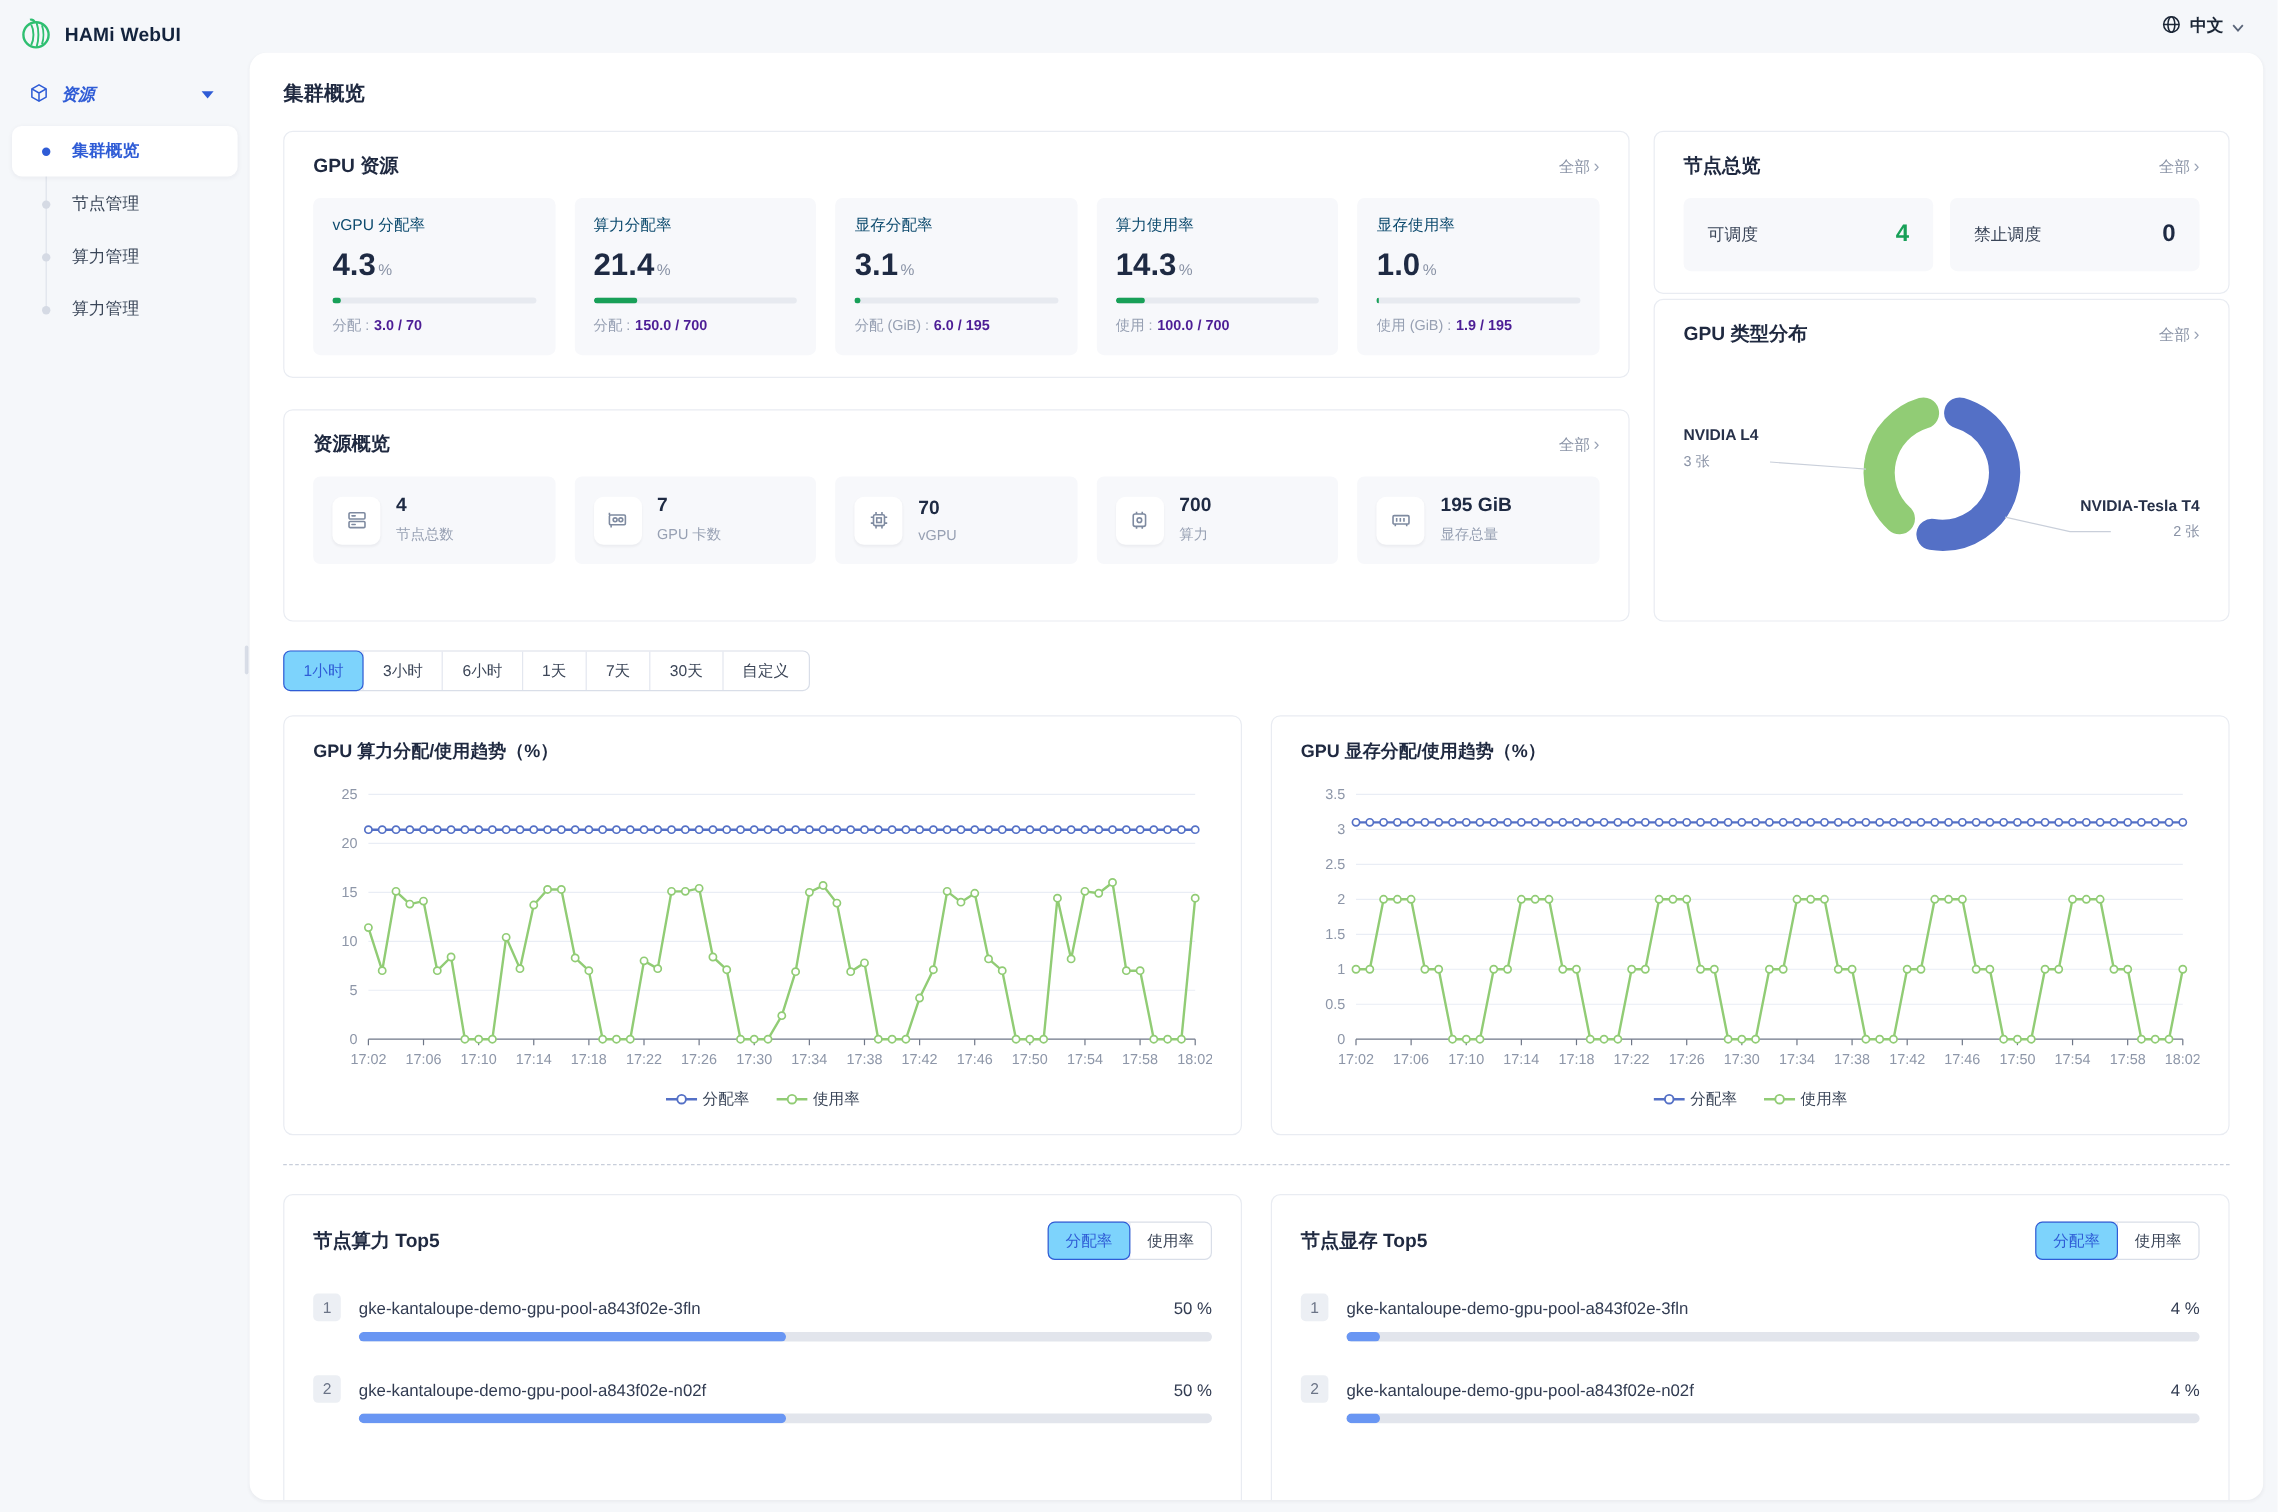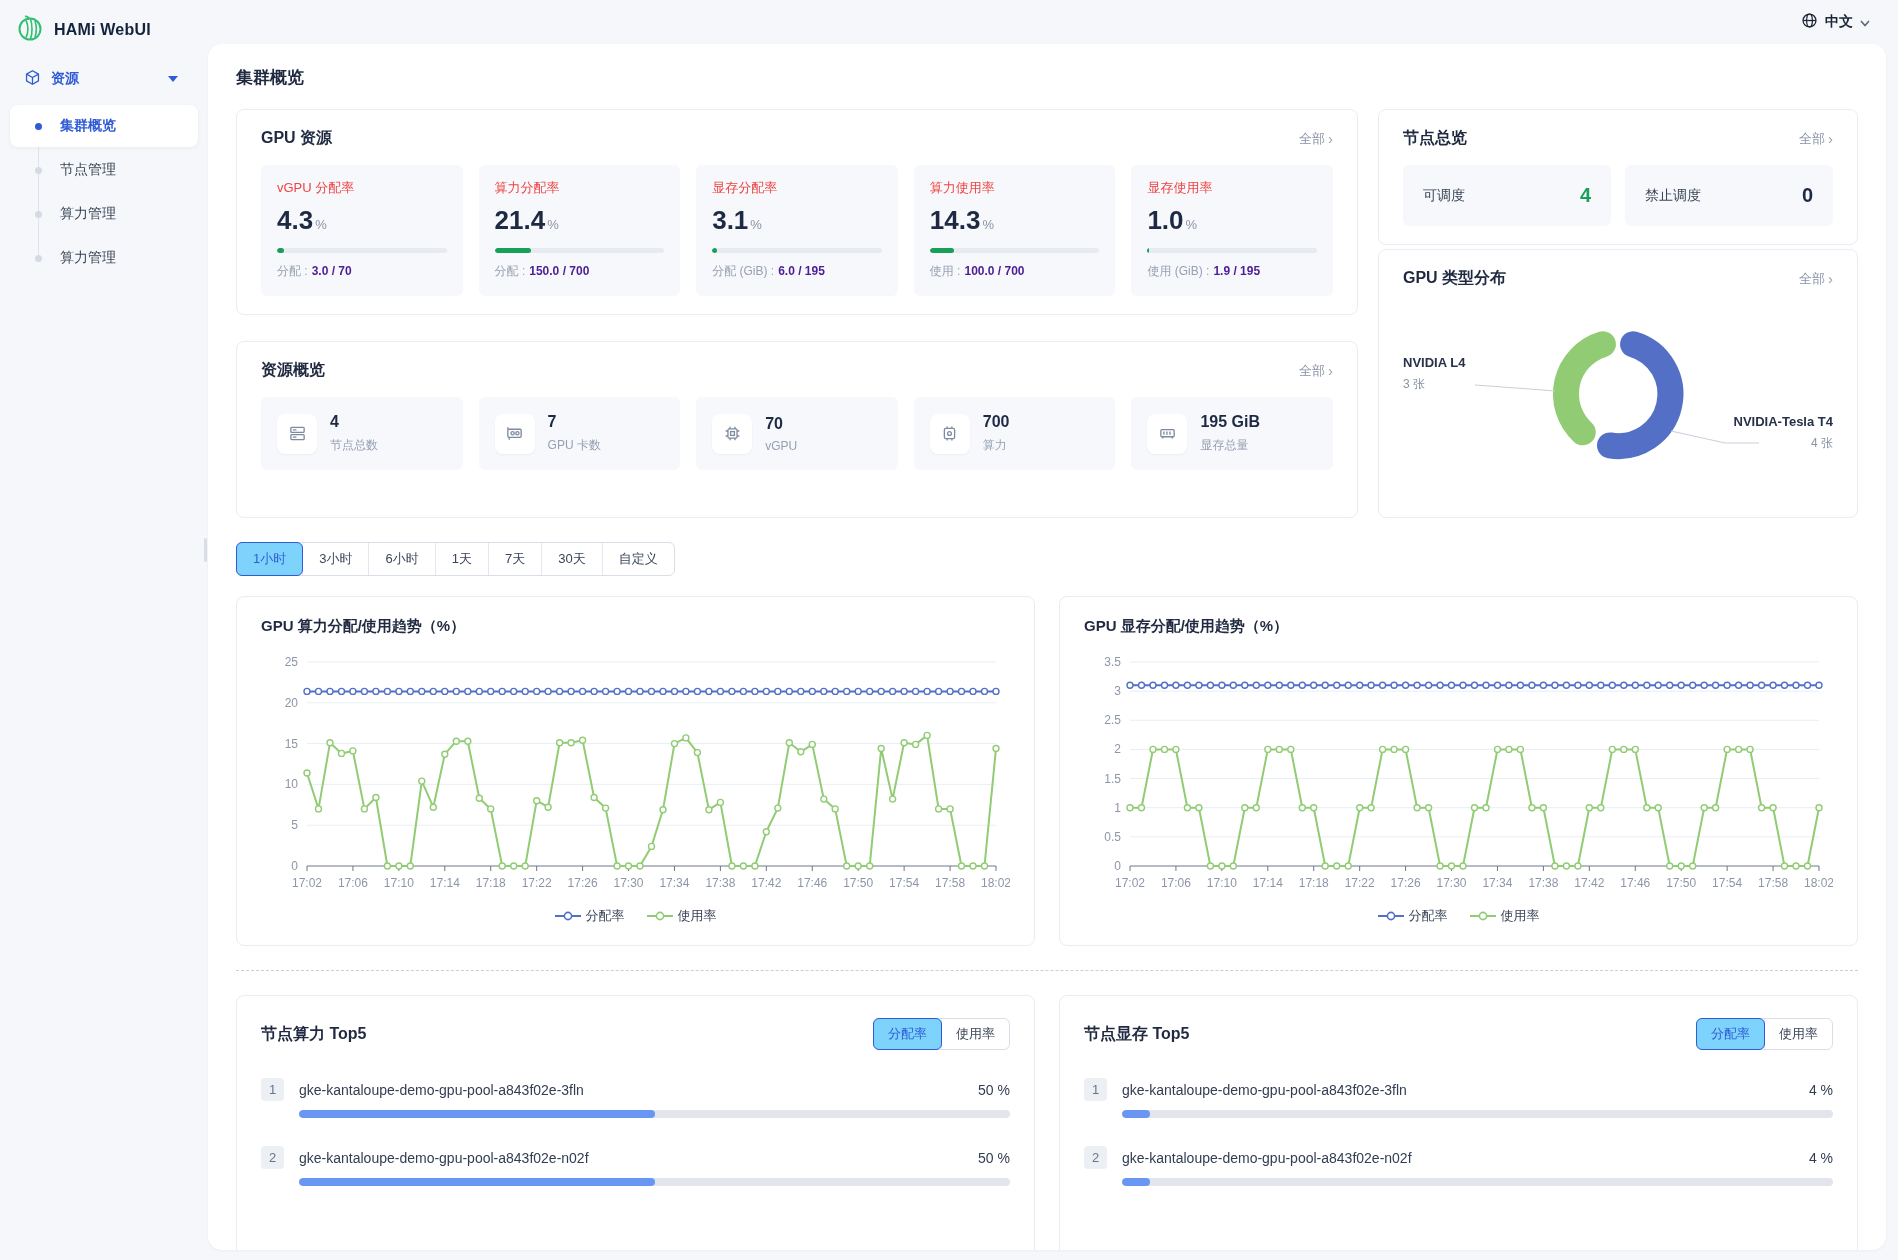--- a/index.html
+++ b/index.html
@@ -9,21 +9,21 @@
     background:#f5f7fa; color:#333f54; font-size:14px;
   }
   svg text { font-family:"Liberation Sans","DejaVu Sans",sans-serif; }
 
   .app { display:flex; width:100%; height:100%; position:relative; }
 
   
   .sidebar { width:208px; flex:0 0 208px; padding-top:8px; }
   .logo-row { display:flex; align-items:center; gap:10px; padding:6px 16px 10px 16px; }
   .logo-text { font-size:16px; font-weight:700; color:#13233d; letter-spacing:.2px; }
-  .nav-group { display:flex; align-items:center; gap:10px; padding:14px 30px 14px 24px; cursor:pointer; }
+  .nav-group { display:flex; align-items:center; gap:10px; padding:14px 30px 14px 24px; cursor:pointer;font-style:italic; }
   .nav-group-label { color:#2f5cd6; font-size:14px; font-weight:600; flex:1; }
   .caret-down { width:0; height:0; border-left:5px solid transparent; border-right:5px solid transparent; border-top:6px solid #2f5cd6; }
   .nav-sub { position:relative; margin-top:2px; }
   .nav-sub::before { content:""; position:absolute; left:38px; top:22px; bottom:22px; width:1px; background:#dfe3ec; }
   .nav-item { position:relative; height:42px; display:flex; align-items:center; margin:2px 10px; border-radius:8px; cursor:pointer; }
   .nav-item .dot { position:absolute; left:25px; width:7px; height:7px; border-radius:50%; background:#d5dae4; z-index:1; }
   .nav-item .lbl { margin-left:50px; font-size:14px; color:#3a4658; }
   .nav-item.active { background:#fff; box-shadow:0 1px 4px rgba(30,42,67,.06); }
   .nav-item.active .dot { background:#2f5cd6; }
   .nav-item.active .lbl { color:#2f5cd6; font-weight:600; }
@@ -45,21 +45,21 @@
   .view-all { color:#8a93a6; font-size:13px; cursor:pointer; display:flex; align-items:center; gap:3px; }
   .view-all .chev { font-size:15px; line-height:1; color:#9aa3b5; }
 
   .top-row { display:flex; gap:20px; align-items:stretch; }
   .left-col { flex:1; display:flex; flex-direction:column; gap:26px; min-width:0; }
   .right-col { width:480px; flex:0 0 480px; display:flex; flex-direction:column; gap:4px; }
 
   
   .stats-row { display:flex; gap:16px; margin-top:16px; }
   .stat { flex:1; background:#f7f8fb; border-radius:6px; padding:14px 16px 16px; }
-  .stat-label { font-size:13px; color:#ef4444; }
+  .stat-label { font-size:13px; color:#0c4a6e; }
   .stat-value { margin-top:8px; font-size:26px; font-weight:700; color:#1e2a43; }
   .stat-value .unit { font-size:13px; font-weight:400; color:#8a93a6; margin-left:2px; }
   .bar { height:5px; background:#e7eaf0; border-radius:3px; margin-top:12px; overflow:hidden; }
   .bar i { display:block; height:100%; border-radius:3px; background:#18a058; }
   .stat-detail { margin-top:10px; font-size:12px; }
   .stat-detail .dl { color:#97a0b3; }
   .stat-detail .dv { color:#4c1d95; font-weight:600; margin-left:4px; }
 
   
   .res-row { display:flex; gap:16px; margin-top:16px; }
@@ -362,21 +362,21 @@
               <svg class="donut-leaders" width="430" height="200" viewBox="0 0 430 200">
                 <polyline points="72,86 140,91 152,92" fill="none" stroke="#c9cfda" stroke-width="1"></polyline>
                 <polyline points="268,132 322,144 356,144" fill="none" stroke="#c9cfda" stroke-width="1"></polyline>
               </svg>
               <div class="pie-label left">
                 <div class="pname">NVIDIA L4</div>
                 <div class="pcount">3 张</div>
               </div>
               <div class="pie-label right">
                 <div class="pname">NVIDIA-Tesla T4</div>
-                <div class="pcount">4 张</div>
+                <div class="pcount">2 张</div>
               </div>
             </div>
           </section>
         </div>
       </div>
 
       <div class="time-tabs">
         <div class="seg">
           <span class="seg-item active">1小时</span>
           <span class="seg-item">3小时</span>

